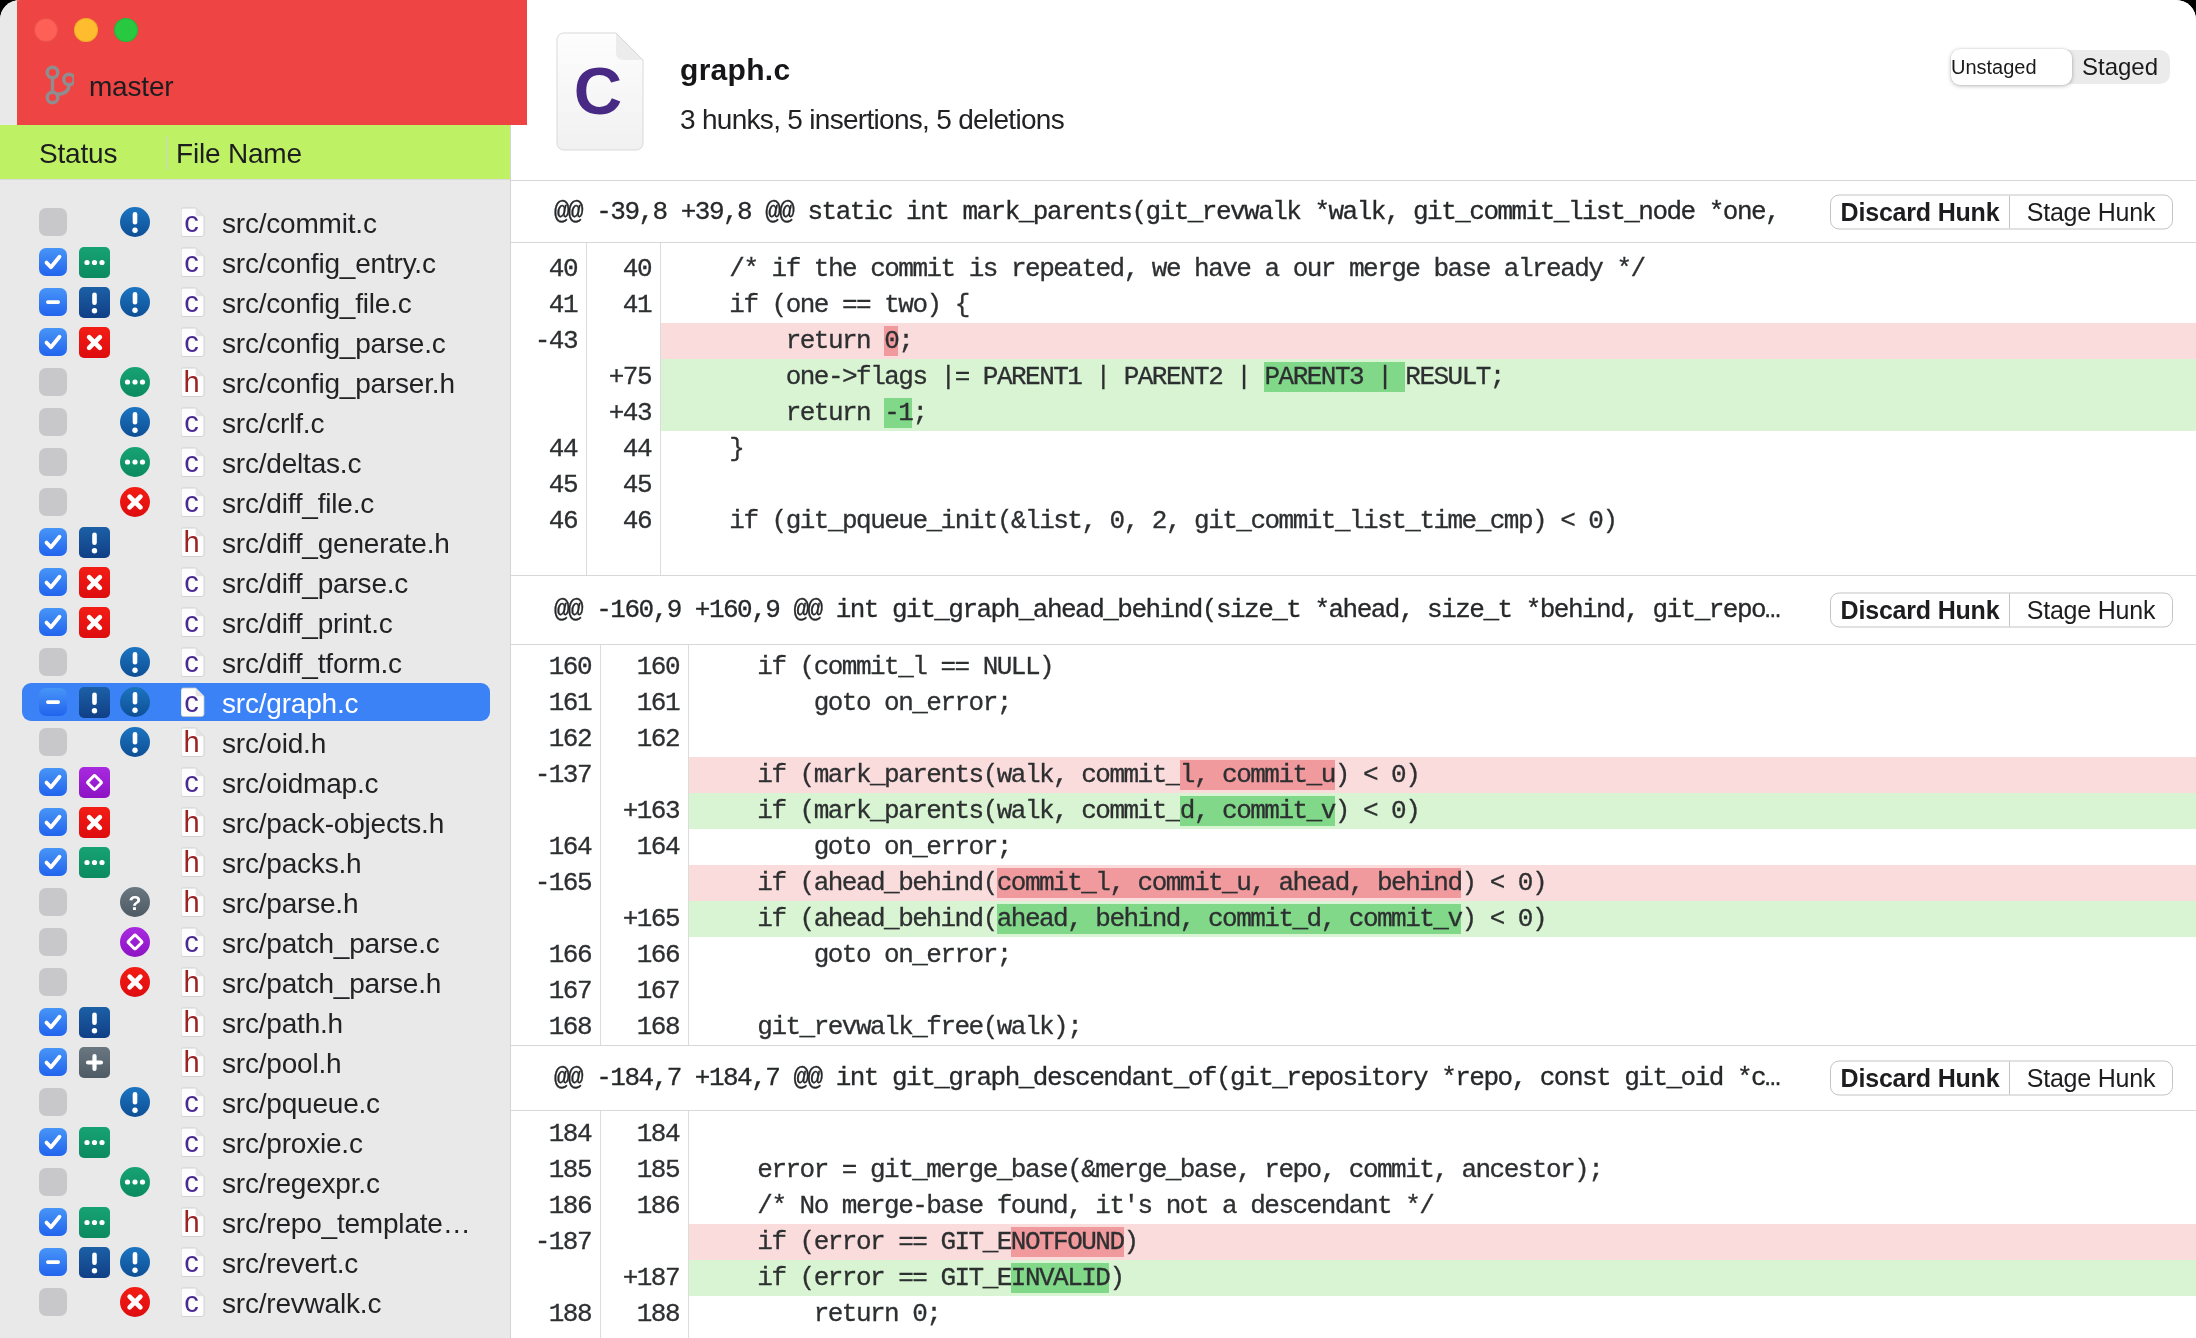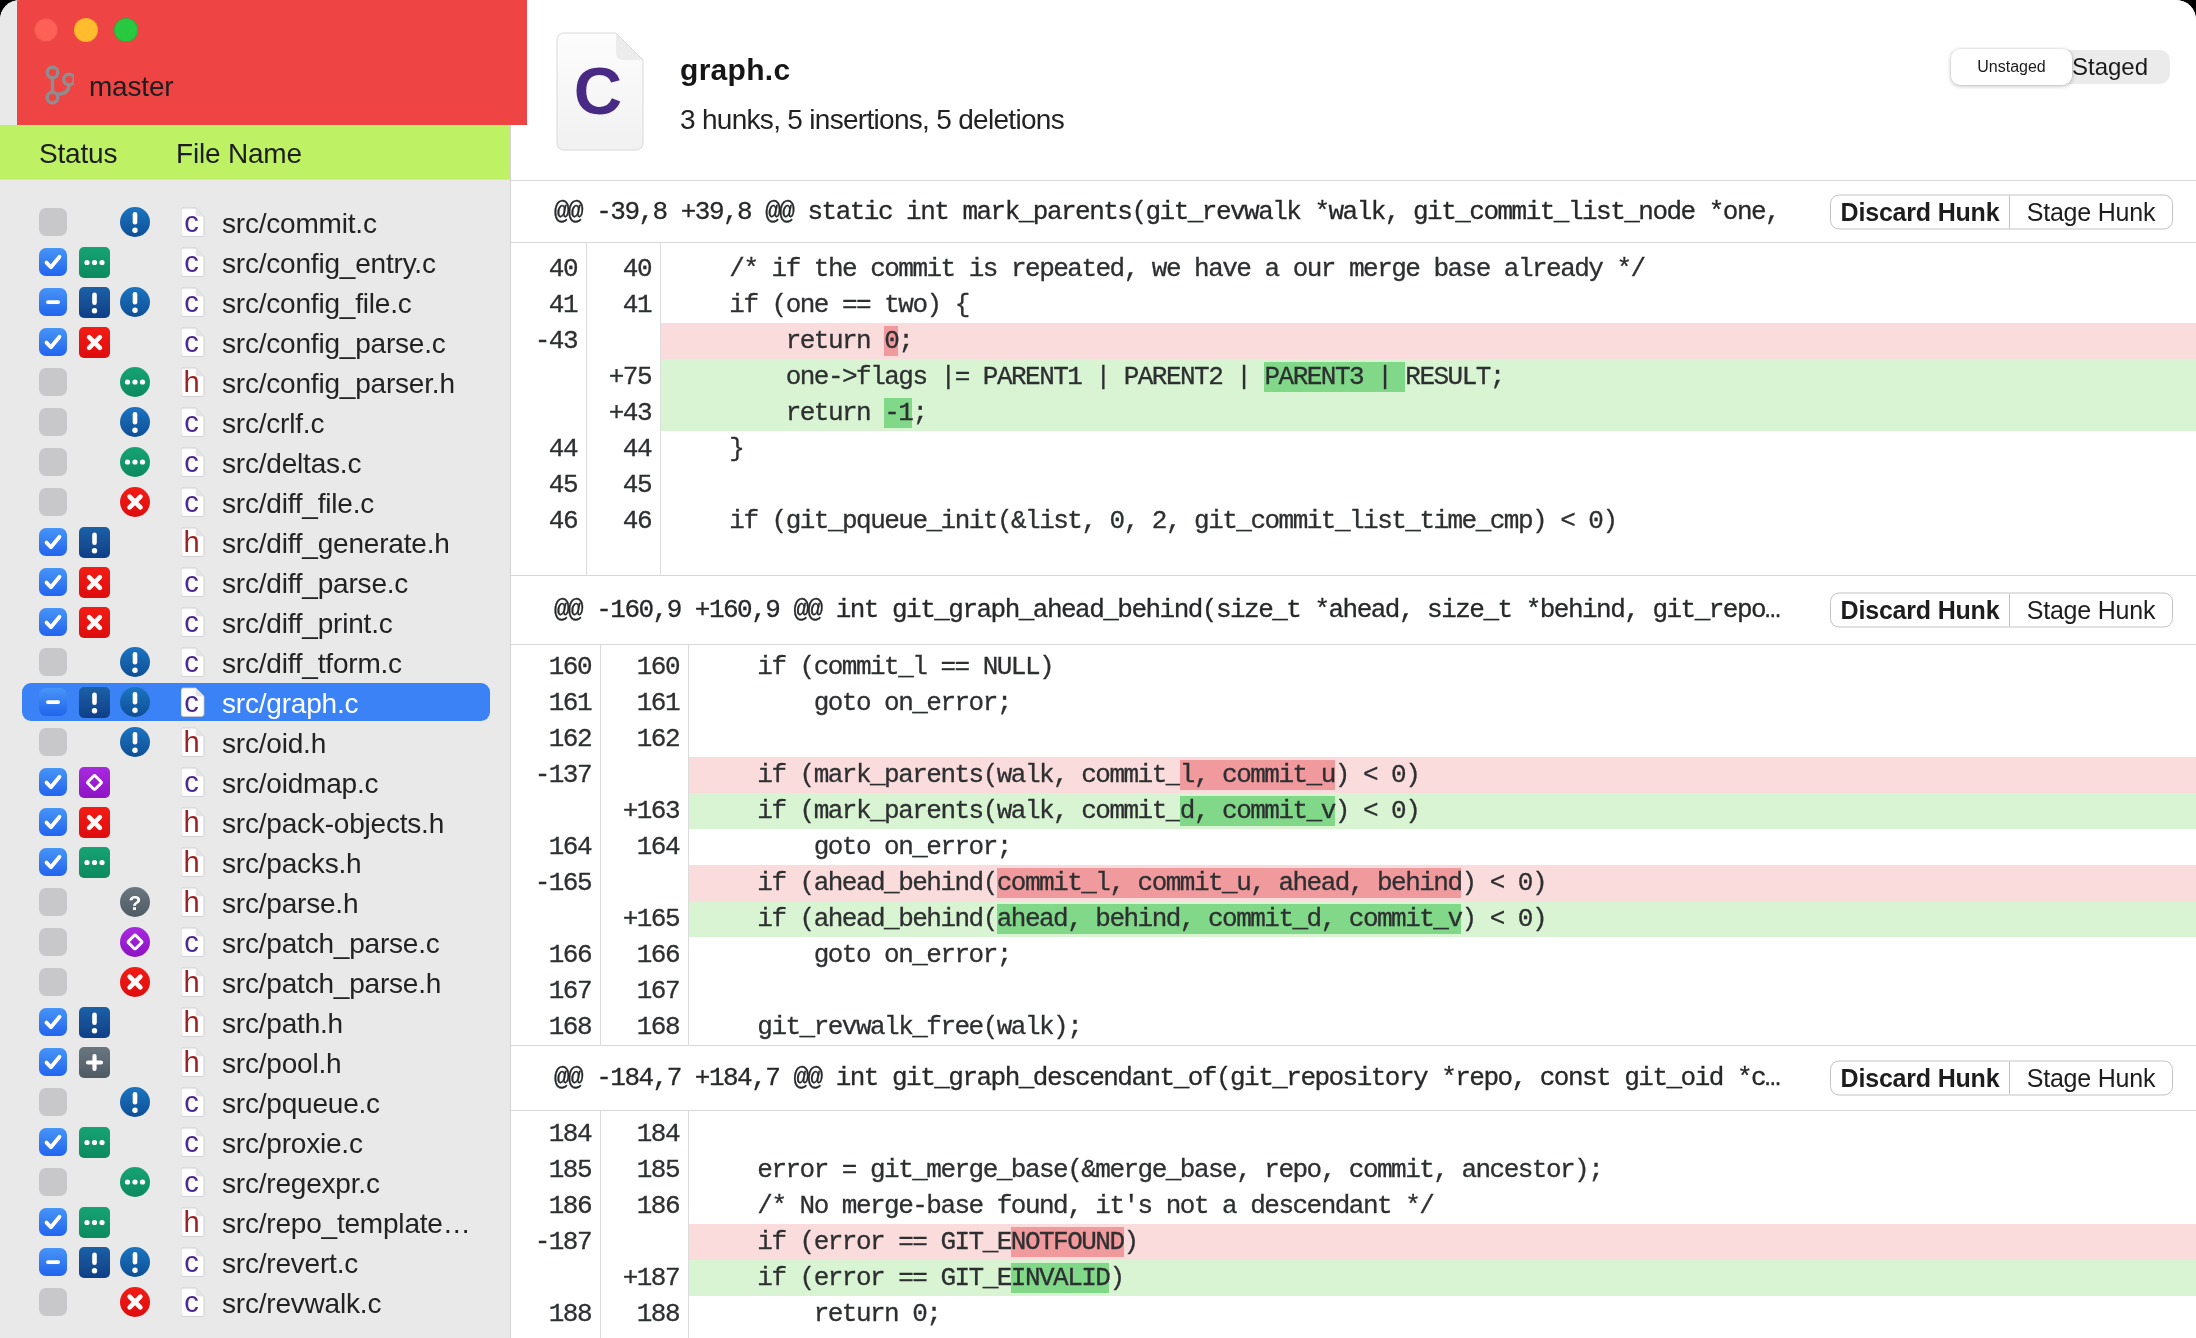--- a/index.html
+++ b/index.html
@@ -32,22 +32,22 @@
 .bgry { background:linear-gradient(#6a7680,#4e5a64); }
 .icx { position:absolute; left:0; top:0; width:100%; height:100%; }
 .fic { position:absolute; left:181px; top:5px; }
 
 .main { position:absolute; left:511px; top:0; width:1685px; height:1338px; background:#fff; }
 .fhead { position:relative; width:100%; height:180px; }
 .title { position:absolute; left:169px; top:53px; font-size:30px; font-weight:700; color:#161618; letter-spacing:0.3px; }
 .subtitle { position:absolute; left:169px; top:104px; font-size:28px; color:#222224; letter-spacing:-0.7px; }
 .seg { position:absolute; left:1440px; top:50px; width:219px; height:34px; background:#ebebeb; border-radius:10px; }
 .seg .knob { position:absolute; left:0px; top:-1px; width:121px; height:36px; background:#fff; border-radius:9px; box-shadow:0 1px 4px rgba(0,0,0,.28), 0 0 0 0.5px rgba(0,0,0,.05); }
-.seg .l1 { position:absolute; left:0; top:0; width:121px; text-align:center; line-height:34px; font-size:16px; color:#1a1a1c; }
-.seg .l2 { position:absolute; left:121px; top:0; width:96px; line-height:34px; font-size:24px; color:#1a1a1c; }
+.seg .l1 { position:absolute; left:0; top:0; width:121px; line-height:34px; font-size:20px; color:#1a1a1c; }
+.seg .l2 { position:absolute; left:121px; top:0; width:96px; text-align:center; line-height:34px; font-size:24px; color:#1a1a1c; }
 .mono { font-family:"Liberation Mono", monospace; letter-spacing:-1.52px; white-space:pre; -webkit-text-stroke:0.3px currentColor; }
 .hh { position:relative; width:100%; border-top:1px solid #d8d8d8; border-bottom:1px solid #d8d8d8; }
 .hh .ht { position:absolute; left:43px; top:0; height:100%; display:flex; align-items:center; font-size:26px; color:#26282a; }
 .btns { position:absolute; right:23px; top:50%; transform:translateY(-50%); display:flex; height:35px; background:#fff; border:1px solid #c3c3c5; border-radius:9px; overflow:hidden; }
 .btns .b { line-height:33px; font-size:25px; color:#1d1d1f; text-align:center; letter-spacing:-0.2px; }
 .btns .b1 { width:179px; border-right:1px solid #c3c3c5;font-weight:bold; }
 .btns .b2 { width:162px; }
 .hb { position:relative; width:100%; }
 .vl { position:absolute; top:0; bottom:0; width:1px; background:#dcdcdc; }
 .drow { position:relative; width:100%; height:36px; font-size:26px; color:#2d2f31; }

